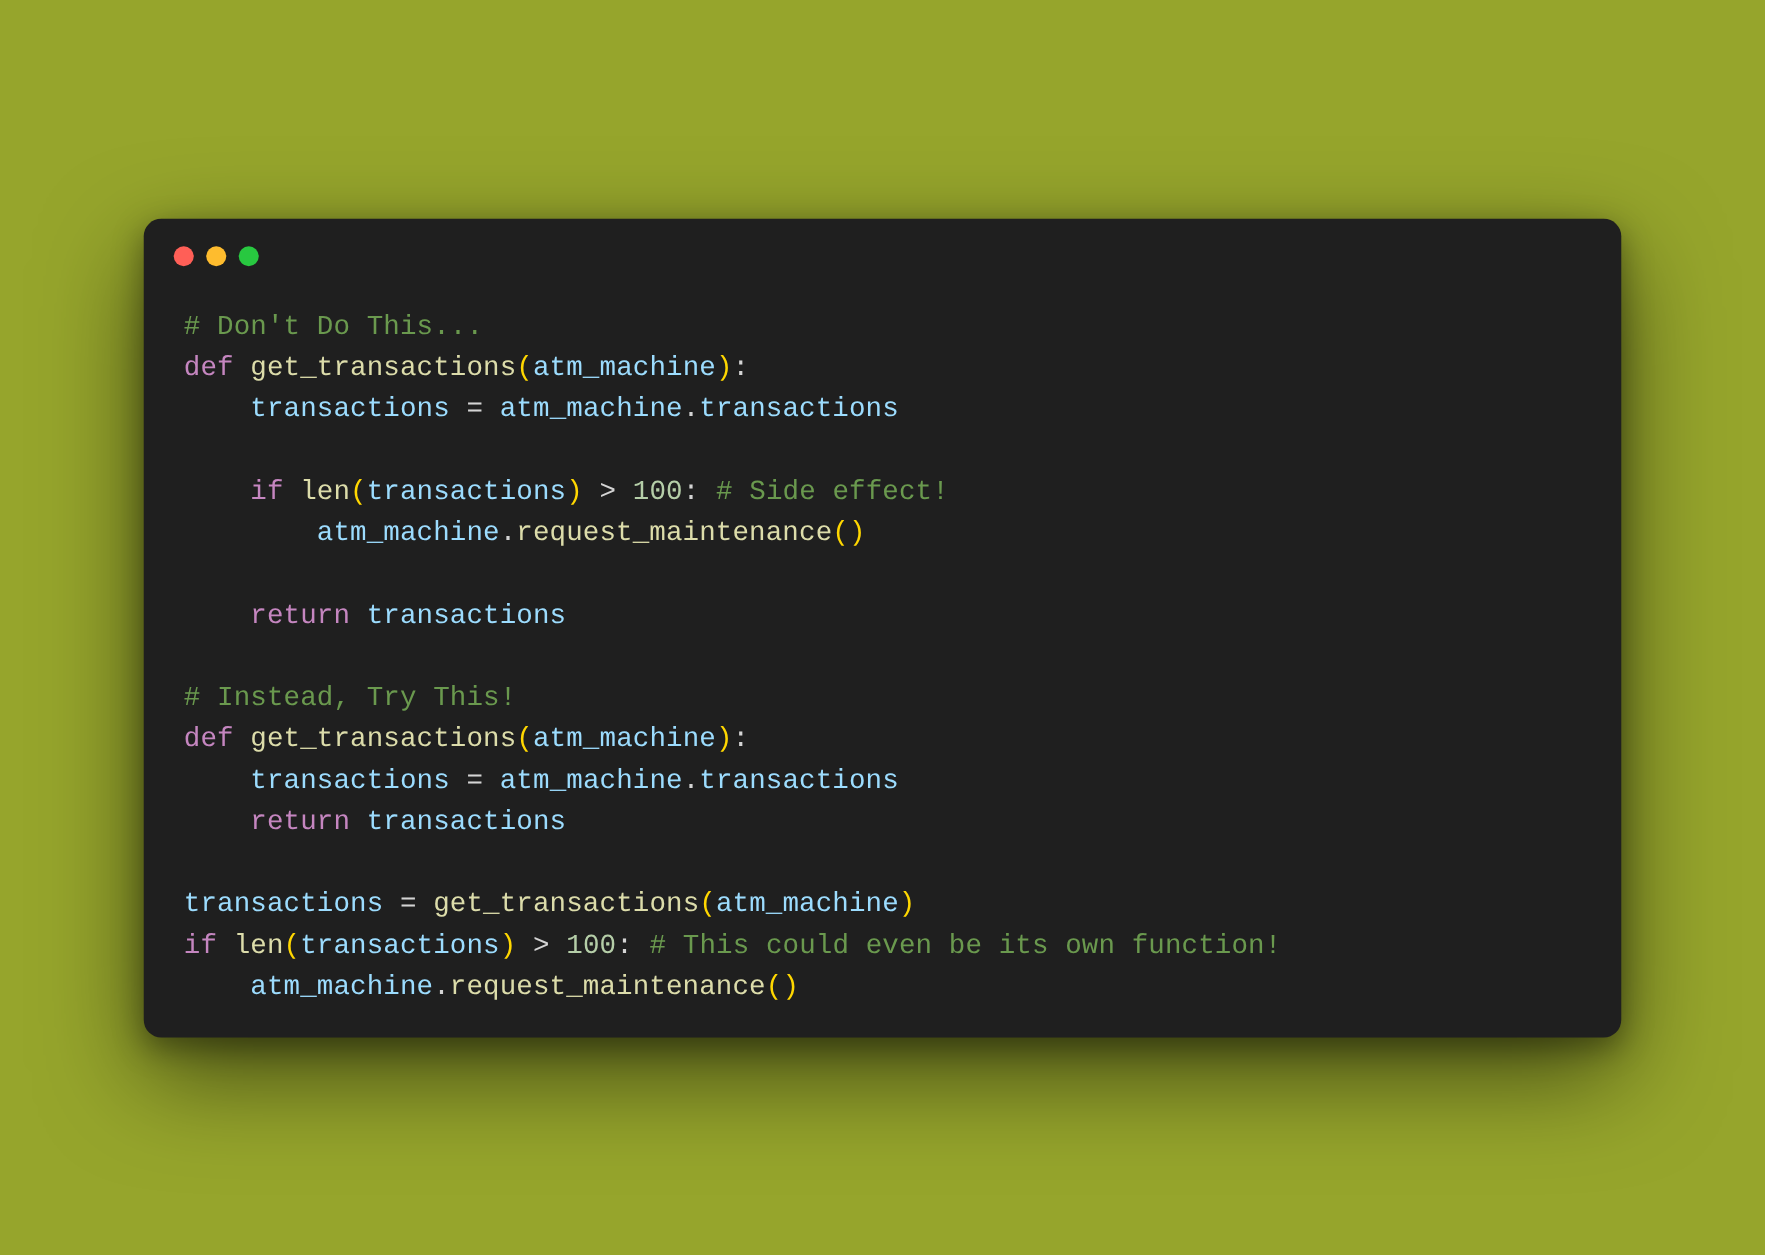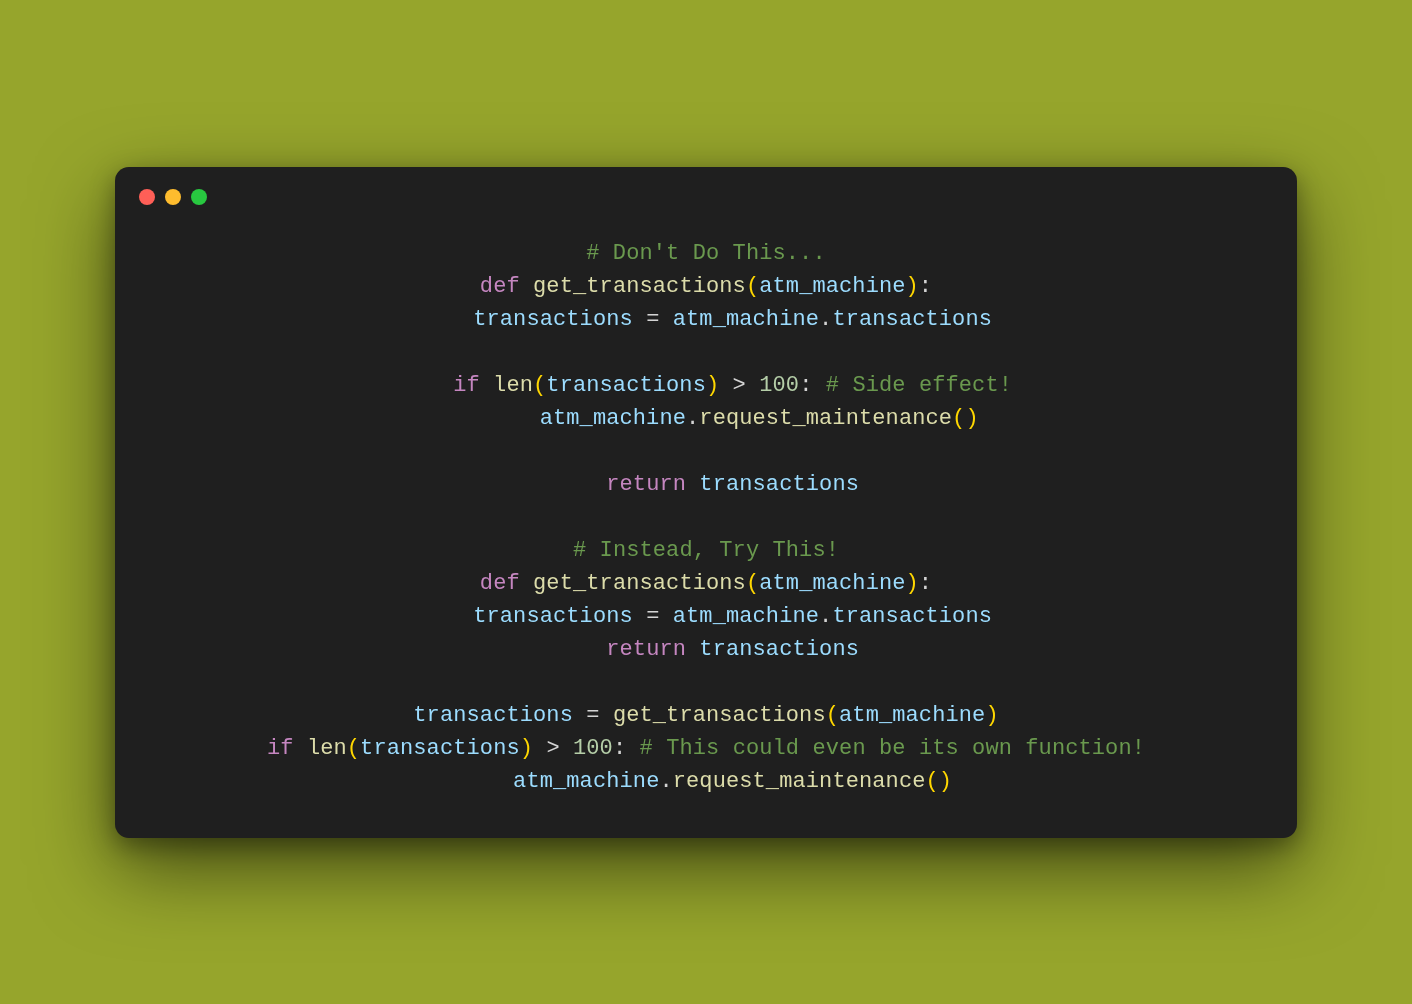--- a/index.html
+++ b/index.html
@@ -28,27 +28,26 @@
   .dot {
     width: 16px;
     height: 16px;
     border-radius: 50%;
     display: inline-block;
   }
   .dot.red    { background: #ff5f57; }
   .dot.yellow { background: #febc2e; }
   .dot.green  { background: #28c840; }
   .code {
-    padding: 26px 32px 40px 32px;
+    padding: 26px 32px 24px 32px;
     font-size: 22px;
     line-height: 33px;
     white-space: pre;
     color: #9cdcfe; 
     letter-spacing: 0.1px;
-    text-align: center;
   }
   .c  { color: #6a994e; }   
   .kw { color: #c586c0; }   
   .fn { color: #dcdcaa; }   
   .id { color: #9cdcfe; }   
   .op { color: #d4d4d4; }   
   .pn { color: #ffd700; }   
   .num{ color: #b5cea8; }   
 </style>
 </head>

